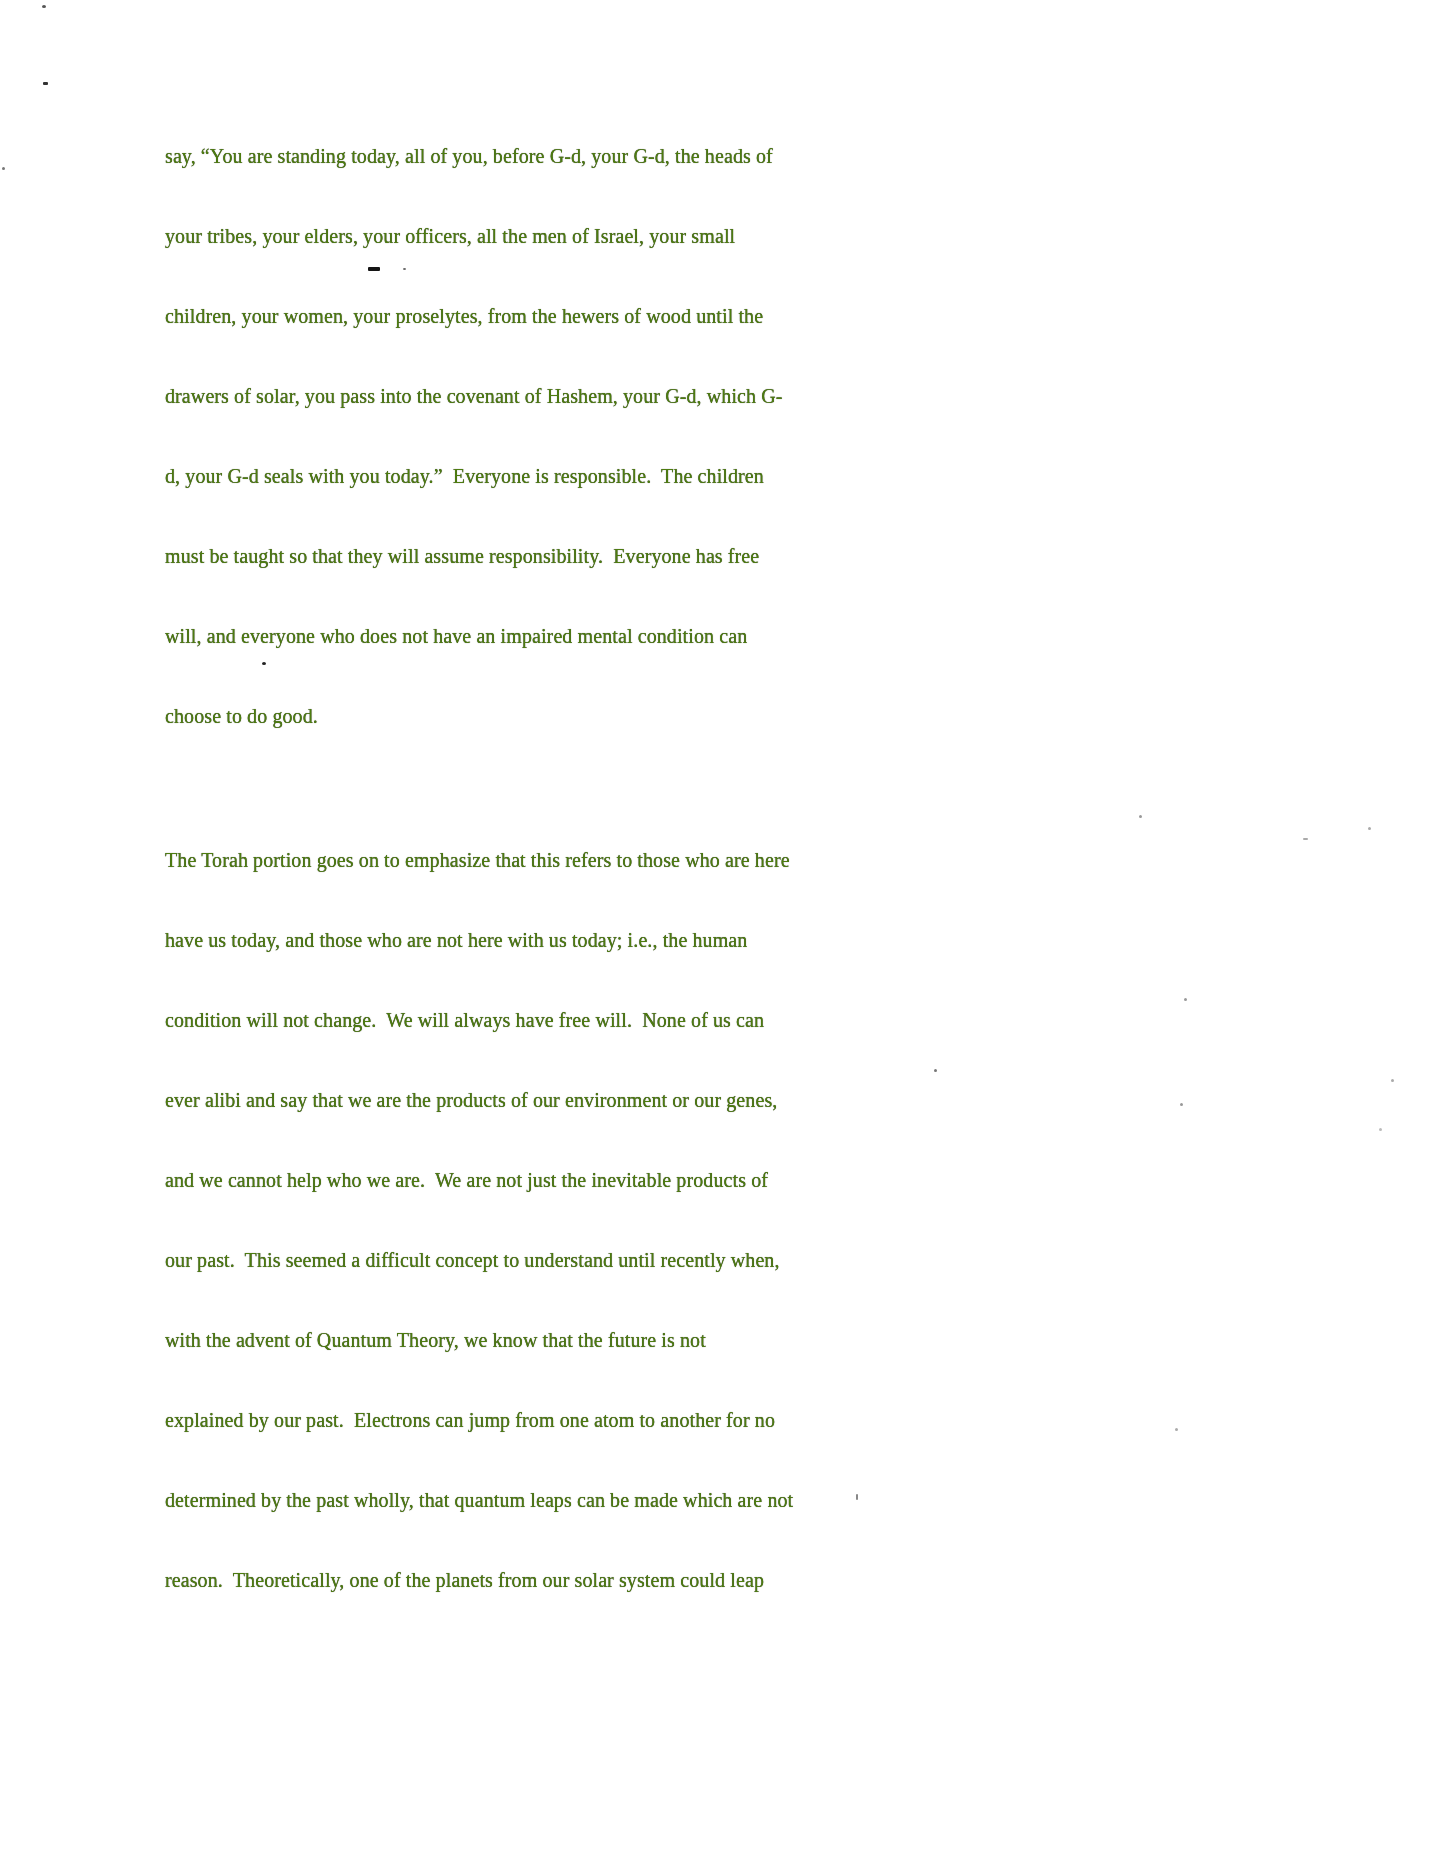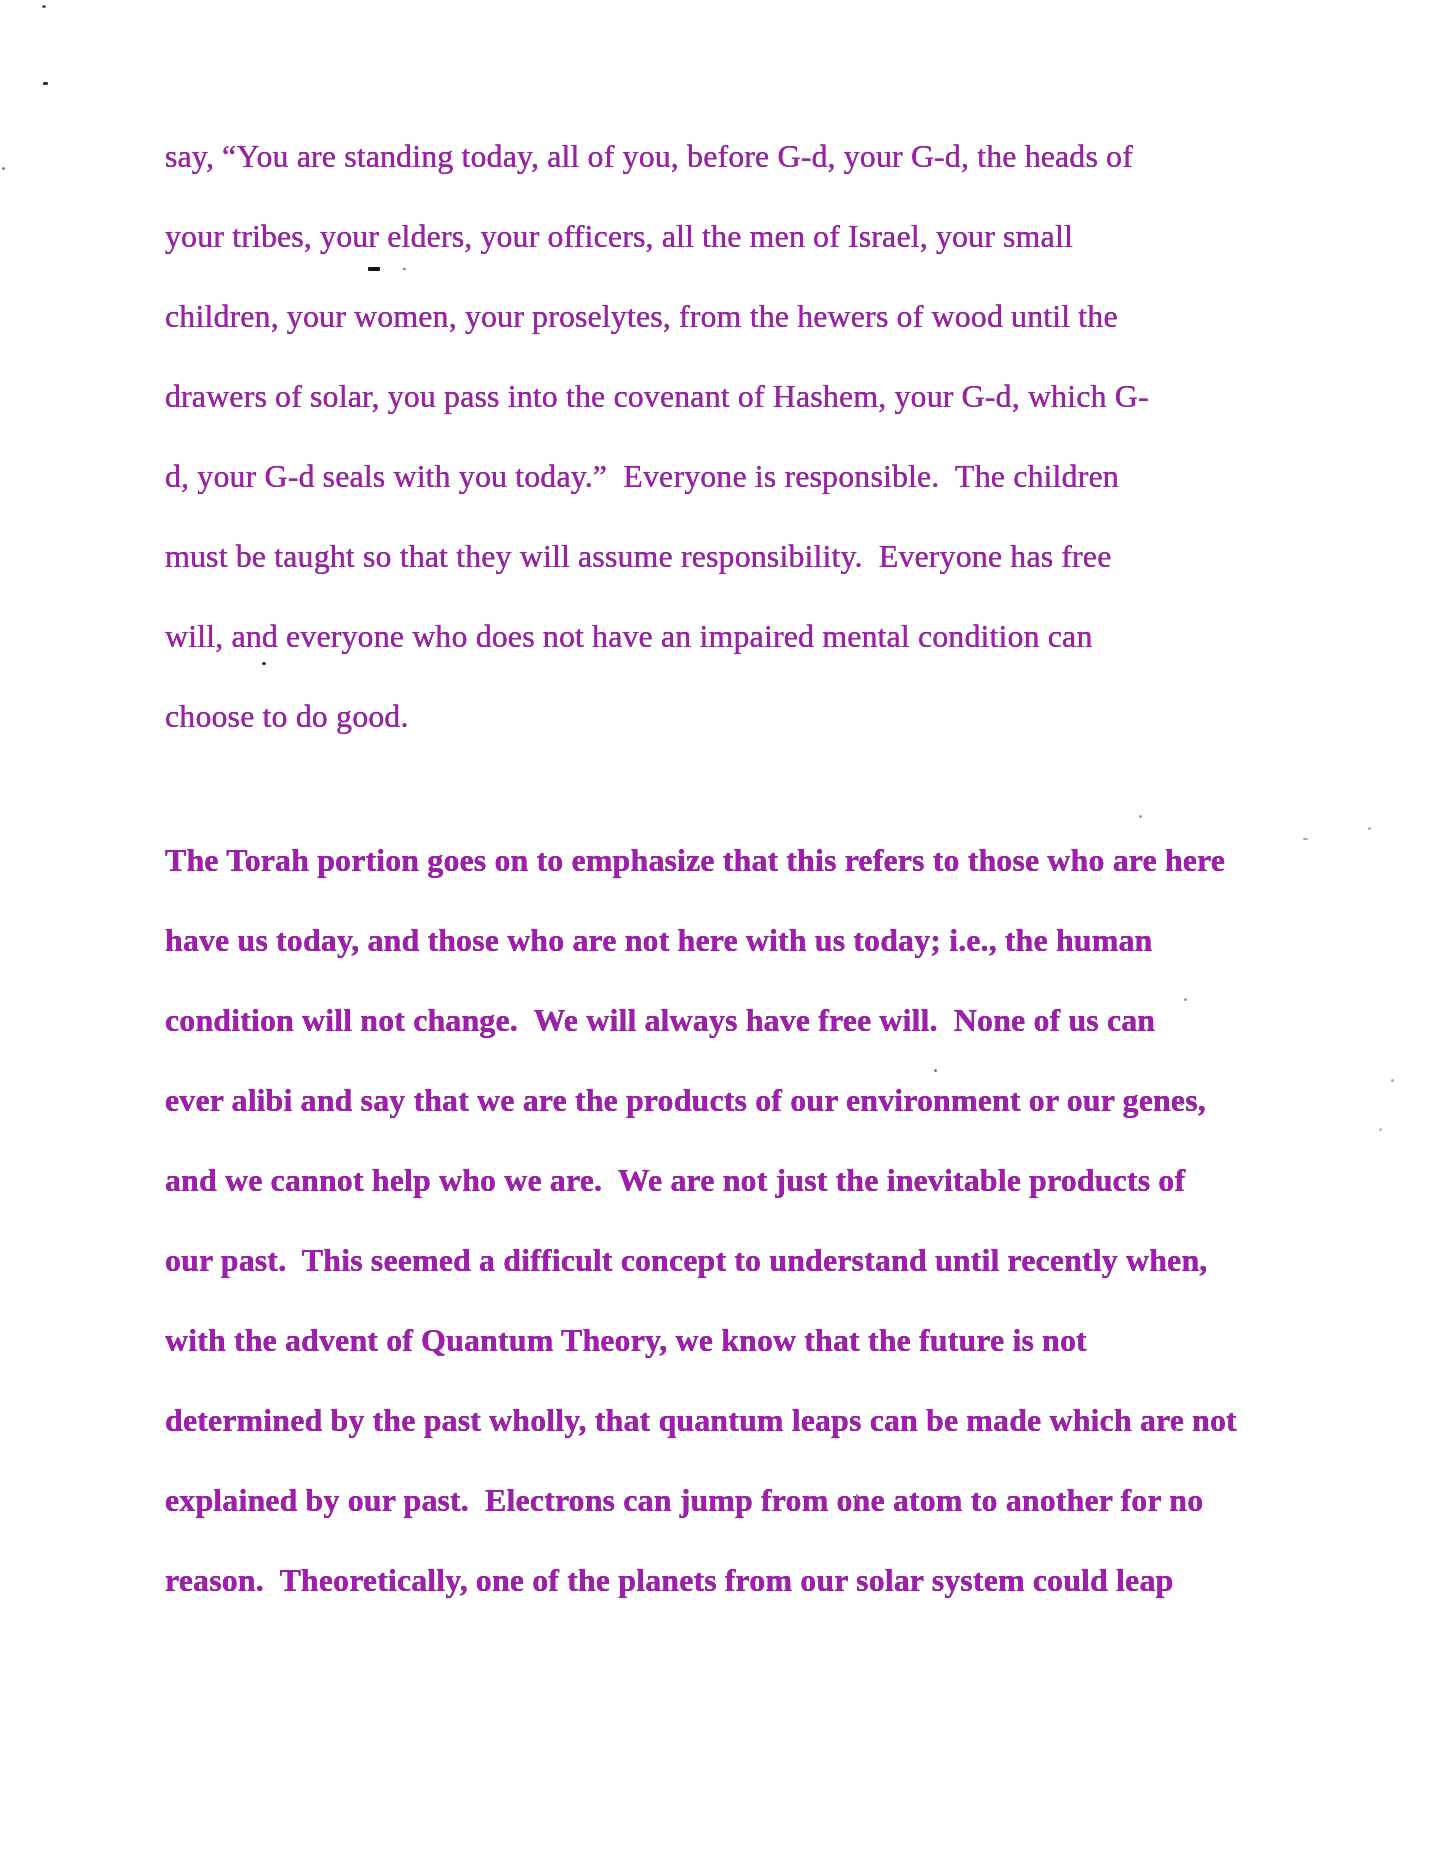--- a/index.html
+++ b/index.html
@@ -22,30 +22,29 @@
   .textblock {
     position: absolute;
     left: 165px;
     top: 116px;
   }
   .paragraph {
     display: block;
   }
   .paragraph.second {
     margin-top: 64px;
-    font-weight: bold;
   }
   .line {
     display: block;
     height: 80px;
     line-height: 80px;
     white-space: pre;
-    font-size: 32px;
+    font-size: 20px;
     letter-spacing: 0.1px;
-    color: #a21caf;
+    color: #4d7c0f;
     
     text-shadow: 0 0 0.7px rgba(0,0,0,0.85);
   }
   
   .speck {
     position: absolute;
     background: #444;
     border-radius: 50%;
   }
   .speck.dash { border-radius: 1px; }
@@ -69,22 +68,22 @@
     </div>
 
     <div class="paragraph second">
       <span class="line">The Torah portion goes on to emphasize that this refers to those who are here</span>
       <span class="line">have us today, and those who are not here with us today; i.e., the human</span>
       <span class="line">condition will not change.  We will always have free will.  None of us can</span>
       <span class="line">ever alibi and say that we are the products of our environment or our genes,</span>
       <span class="line">and we cannot help who we are.  We are not just the inevitable products of</span>
       <span class="line">our past.  This seemed a difficult concept to understand until recently when,</span>
       <span class="line">with the advent of Quantum Theory, we know that the future is not</span>
+      <span class="line">explained by our past.  Electrons can jump from one atom to another for no</span>
       <span class="line">determined by the past wholly, that quantum leaps can be made which are not</span>
-      <span class="line">explained by our past.  Electrons can jump from one atom to another for no</span>
       <span class="line">reason.  Theoretically, one of the planets from our solar system could leap</span>
     </div>
 
   </div>
 
   <div class="speck" style="left:42px;  top:5px;    width:4px;  height:3px; background:#555;"></div>
   <div class="speck dash" style="left:43px;  top:82px;   width:5px;  height:3px; background:#333;"></div>
   <div class="speck" style="left:2px;   top:167px;  width:3px;  height:3px; background:#777;"></div>
   <div class="speck dash" style="left:368px; top:267px; width:12px; height:4px; background:#151515;"></div>
   <div class="speck" style="left:403px; top:268px;  width:3px;  height:2px; background:#666;"></div>

